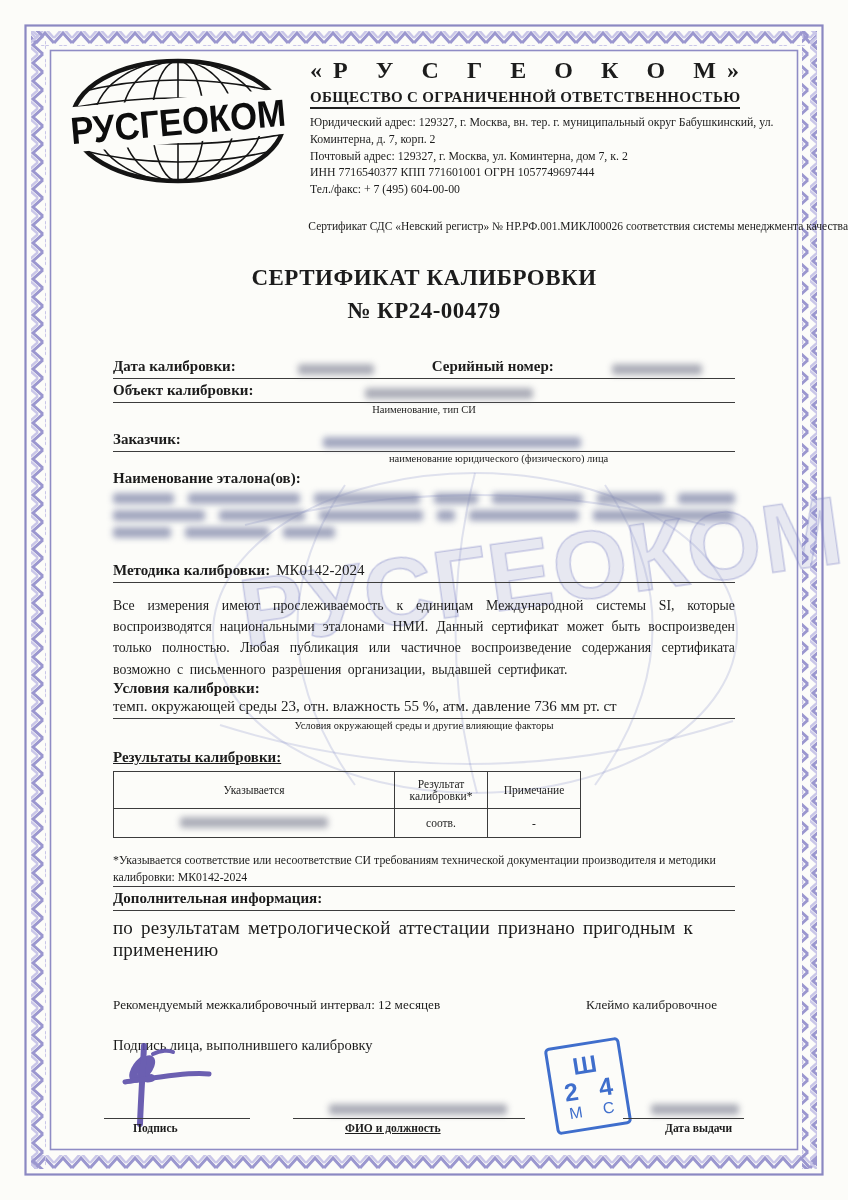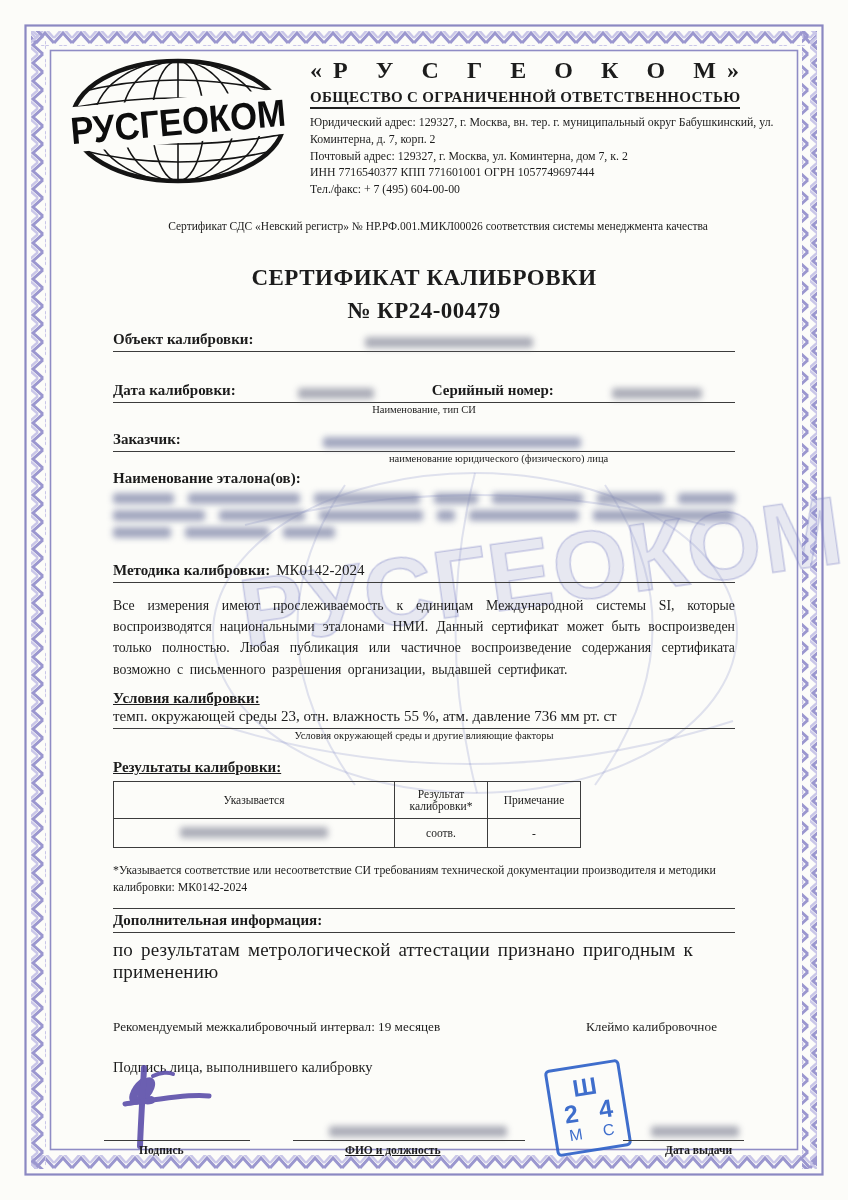--- a/index.html
+++ b/index.html
@@ -29,21 +29,21 @@
   .head-right { padding-top:2px; flex:1; }
   .company-title {
     font-size:24px; font-weight:bold; letter-spacing:0.46em;
     white-space:nowrap; margin-bottom:4px;
   }
   .company-type {
     font-size:15px; font-weight:bold; letter-spacing:0.3px;
     border-bottom:2px solid #222; display:inline-block; padding-bottom:1px; margin-bottom:5px;
   }
   .addr { font-size:11.8px; line-height:1.42; }
-  .cert-note { text-align:center; font-size:11.5px; line-height:1.5; margin-top:20px;margin-left:28px; }
+  .cert-note { text-align:right; font-size:11.5px; line-height:1.5; margin-top:20px;margin-left:28px; }
 
   .doc-title { text-align:center; font-size:23px; font-weight:bold; line-height:1.45; margin-top:26px; letter-spacing:0.5px; }
 
   .main { margin:0 113px; width:622px; }
 
   .fline { border-bottom:1.4px solid #3c3c3c; display:flex; align-items:flex-end; padding-bottom:3px; }
   .flabel { font-size:15px; font-weight:bold; white-space:nowrap; }
   .fvalue-norm { font-size:15px; margin-left:6px; }
   .caption { font-size:10.5px; text-align:center; margin-top:1px; color:#222; }
   .caption-right { padding-left:24%; }
@@ -60,21 +60,21 @@
   .para { font-size:13.8px; text-align:justify; line-height:1.55; word-spacing:3px; margin-top:12px; }
 
   table.results { border-collapse:collapse; margin-top:5px; }
   table.results th, table.results td {
     border:1.3px solid #3c3c3c; font-weight:normal; font-size:11.5px; text-align:center; padding:2px 4px;
   }
   table.results th { height:32px; }
   table.results td { height:24px; }
   .col-name { width:272px; } .col-res { width:84px; } .col-note { width:84px; }
 
-  .footnote { font-size:11.8px; line-height:1.45; border-bottom:1.4px solid #3c3c3c; padding-bottom:12px; margin-top:14px; }
+  .footnote { font-size:11.8px; line-height:1.45; border-bottom:1.4px solid #3c3c3c; padding-bottom:0; margin-top:14px; }
   .addinfo-head { font-size:15px; font-weight:bold; border-bottom:1.4px solid #3c3c3c; padding:3px 0 3px 0; }
   .addinfo-val { font-size:19px; letter-spacing:0.2px; word-spacing:3px; margin-top:6px; }
 
   .interval-row { display:flex; justify-content:space-between; font-size:13.2px; margin-top:36px; padding-right:18px; }
   .sign-caption { font-size:14.5px; margin-top:24px; }
 
   .sigblock { position:relative; height:115px; margin-top:4px; }
   .sline { position:absolute; border-bottom:1.4px solid #3c3c3c; }
   .slabel { position:absolute; font-size:11.5px; font-weight:bold; }
   .stamp {
@@ -164,30 +164,30 @@
       <div>Сертификат СДС «Невский регистр» № НР.РФ.001.МИКЛ00026 соответствия системы менеджмента качества</div>
     </div>
 
     <div class="doc-title">
       <div>СЕРТИФИКАТ КАЛИБРОВКИ</div>
       <div>№ КР24-00479</div>
     </div>
 
     <div class="main">
 
-      <div class="fline" style="margin-top:3px;">
-        <span class="flabel">Объект калибровки:</span>
-        <span class="rx" style="width:168px; margin-left:112px;"></span>
-      </div>
-
       <div class="fline" style="margin-top:30px;">
         <span class="flabel">Дата калибровки:</span>
         <span class="rx" style="width:76px; margin-left:62px;"></span>
         <span class="flabel" style="margin-left:58px;">Серийный номер:</span>
         <span class="rx" style="width:90px; margin-left:58px;"></span>
+      </div>
+
+      <div class="fline" style="margin-top:3px;">
+        <span class="flabel">Объект калибровки:</span>
+        <span class="rx" style="width:168px; margin-left:112px;"></span>
       </div>
       <div class="caption">Наименование, тип СИ</div>
 
       <div class="fline" style="margin-top:16px;">
         <span class="flabel">Заказчик:</span>
         <span class="rx blue" style="width:258px; margin-left:142px;"></span>
       </div>
       <div class="caption caption-right">наименование юридического (физического) лица</div>
 
       <div class="sect-head" style="margin-top:6px;">Наименование эталона(ов):</div>
@@ -216,21 +216,21 @@
           </div>
       </div>
 
       <div class="fline" style="margin-top:24px;">
         <span class="flabel">Методика калибровки:</span>
         <span class="fvalue-norm">МК0142-2024</span>
       </div>
 
       <div class="para">Все измерения имеют прослеживаемость к единицам Международной системы SI, которые воспроизводятся национальными эталонами НМИ. Данный сертификат может быть воспроизведен только полностью. Любая публикация или частичное воспроизведение содержания сертификата возможно с письменного разрешения организации, выдавшей сертификат.</div>
 
-      <div class="sect-head" style="margin-top:10px;text-decoration:underline;">Условия калибровки:</div>
+      <div class="sect-head" style="">Условия калибровки:</div>
       <div class="fline" style="margin-top:1px;text-align:center;">
         <span style="font-size:15px;">темп. окружающей среды 23, отн. влажность 55 %, атм. давление 736 мм рт. ст</span>
       </div>
       <div class="caption">Условия окружающей среды и другие влияющие факторы</div>
 
       <div class="sect-head" style="margin-top:18px; text-decoration:underline;">Результаты калибровки:</div>
       <table class="results">
         <thead>
           <tr>
             <th class="col-name">Указывается</th>
@@ -245,37 +245,37 @@
             <td>-</td>
           </tr>
         </tbody>
       </table>
 
       <div class="footnote">*Указывается соответствие или несоответствие СИ требованиям технической документации производителя и методики калибровки: МК0142-2024</div>
       <div class="addinfo-head">Дополнительная информация:</div>
       <div class="addinfo-val">по результатам метрологической аттестации признано пригодным к применению</div>
 
       <div class="interval-row">
-        <span>Рекомендуемый межкалибровочный интервал: 19 месяцев</span>
+        <span>Рекомендуемый межкалибровочный интервал: 12 месяцев</span>
         <span>Клеймо калибровочное</span>
       </div>
 
       <div class="sign-caption">Подпись лица, выполнившего калибровку</div>
 
       <div class="sigblock">
         <svg class="sig-svg" width="130" height="100" viewBox="0 0 130 100">
           <g stroke="#584aa8" fill="none" stroke-linecap="round" opacity="0.88">
             <path d="M34,22 C24,30 20,44 30,40 C42,34 46,18 38,22 C30,26 30,44 42,40" stroke-width="8"></path>
             <path d="M35,8 C34,30 32,58 31,86" stroke-width="6"></path>
             <path d="M16,44 C44,40 78,34 100,36" stroke-width="5"></path>
             <path d="M44,16 C52,12 60,12 64,14" stroke-width="4"></path>
           </g>
         </svg>
         <div class="sline" style="left:-9px; top:60px; width:146px;"></div>
-        <div class="slabel" style="left:26px; top:64px;">Подпись</div>
+        <div class="slabel" style="left:20px; top:64px;">Подпись</div>
 
         <span class="rx" style="position:absolute; left:216px; top:46px; width:178px;"></span>
         <div class="sline" style="left:180px; top:60px; width:232px;"></div>
         <div class="slabel" style="left:232px; top:64px;text-decoration:underline;">ФИО и должность</div>
 
         <div class="stamp">
           <div class="s1">Ш</div>
           <div class="s2">2 4</div>
           <div class="s3">М С</div>
         </div>

